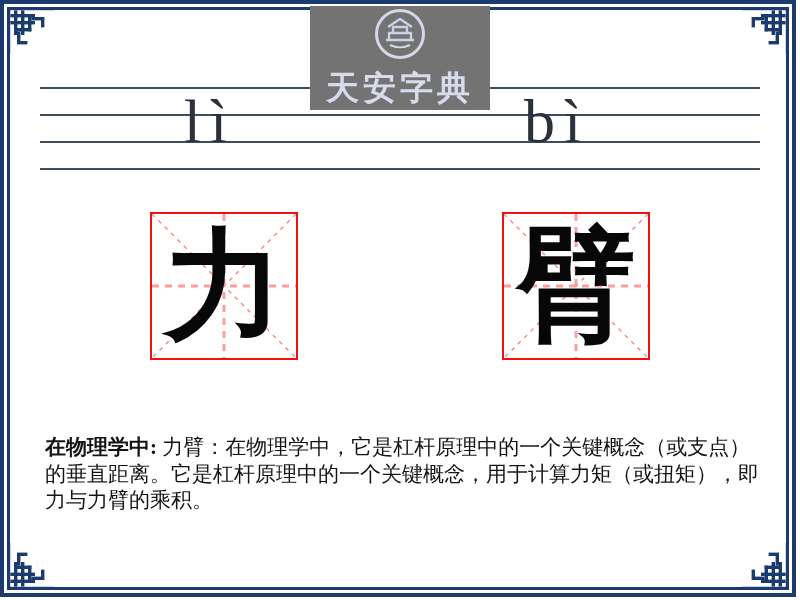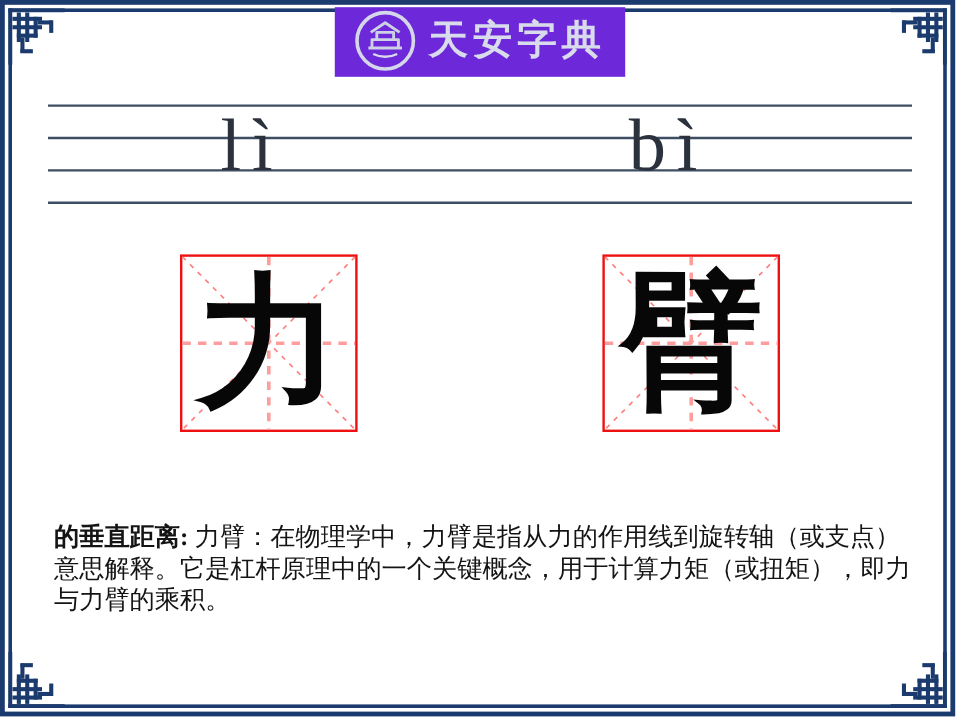--- a/index.html
+++ b/index.html
@@ -18,22 +18,22 @@
   }
   .corner{position:absolute;width:50px;height:50px;pointer-events:none;}
   .corner svg{display:block;width:100%;height:100%;}
   .corner.tl{left:4px;top:4px;}
   .corner.tr{right:8px;top:4px;transform:scaleX(-1);}
   .corner.bl{left:4px;bottom:7px;transform:scaleY(-1);}
   .corner.br{right:8px;bottom:7px;transform:scale(-1,-1);}
   
   .logo-wrap{
     position:absolute;top:6px;left:50%;transform:translateX(-50%);
-    background:#6d28d9;padding:2px 16px 4px 16px;
-    display:flex;align-items:center;gap:10px;z-index:5;
+    background:#737373;padding:2px 16px 4px 16px;
+    display:flex;align-items:center;gap:10px;z-index:5;flex-direction:column;
   }
   .logo-circle{width:52px;height:52px;flex:0 0 auto;}
   .logo-text-col{display:flex;flex-direction:column;align-items:flex-start;}
   .logo-cn{
     font-size:33px;font-weight:600;letter-spacing:4px;
     color:#d8dbeb;line-height:1.1;white-space:nowrap;
   }
   .logo-roman{
     font-size:11px;letter-spacing:7px;color:#cdd3e6;
     line-height:1;margin-top:2px;padding-left:3px;white-space:nowrap;
@@ -177,15 +177,15 @@
   <div class="charbox second">
     <svg class="guides" viewBox="0 0 144 144" preserveAspectRatio="none">
       <line x1="0" y1="0" x2="144" y2="144" stroke="#ff8080" stroke-width="1.4" stroke-dasharray="4 5"></line>
       <line x1="144" y1="0" x2="0" y2="144" stroke="#ff8080" stroke-width="1.4" stroke-dasharray="4 5"></line>
       <line x1="72" y1="0" x2="72" y2="144" stroke="#ff9d9d" stroke-width="3" stroke-dasharray="7 6"></line>
       <line x1="0" y1="72" x2="144" y2="72" stroke="#ff9d9d" stroke-width="3" stroke-dasharray="7 6"></line>
     </svg>
     <div class="hanzi">臂</div>
   </div>
 
-  <p class="definition"><b>的垂直距离:</b> <span>力臂：在物理学中，力臂是指从力的作用线到旋转轴（或支点）意思解释。它是杠杆原理中的一个关键概念，用于计算力矩（或扭矩），即力与力臂的乘积。</span></p>
+  <p class="definition"><b>在物理学中:</b> <span>力臂：在物理学中，它是杠杆原理中的一个关键概念（或支点）的垂直距离。它是杠杆原理中的一个关键概念，用于计算力矩（或扭矩），即力与力臂的乘积。</span></p>
 
 </div>
 
 </body></html>

